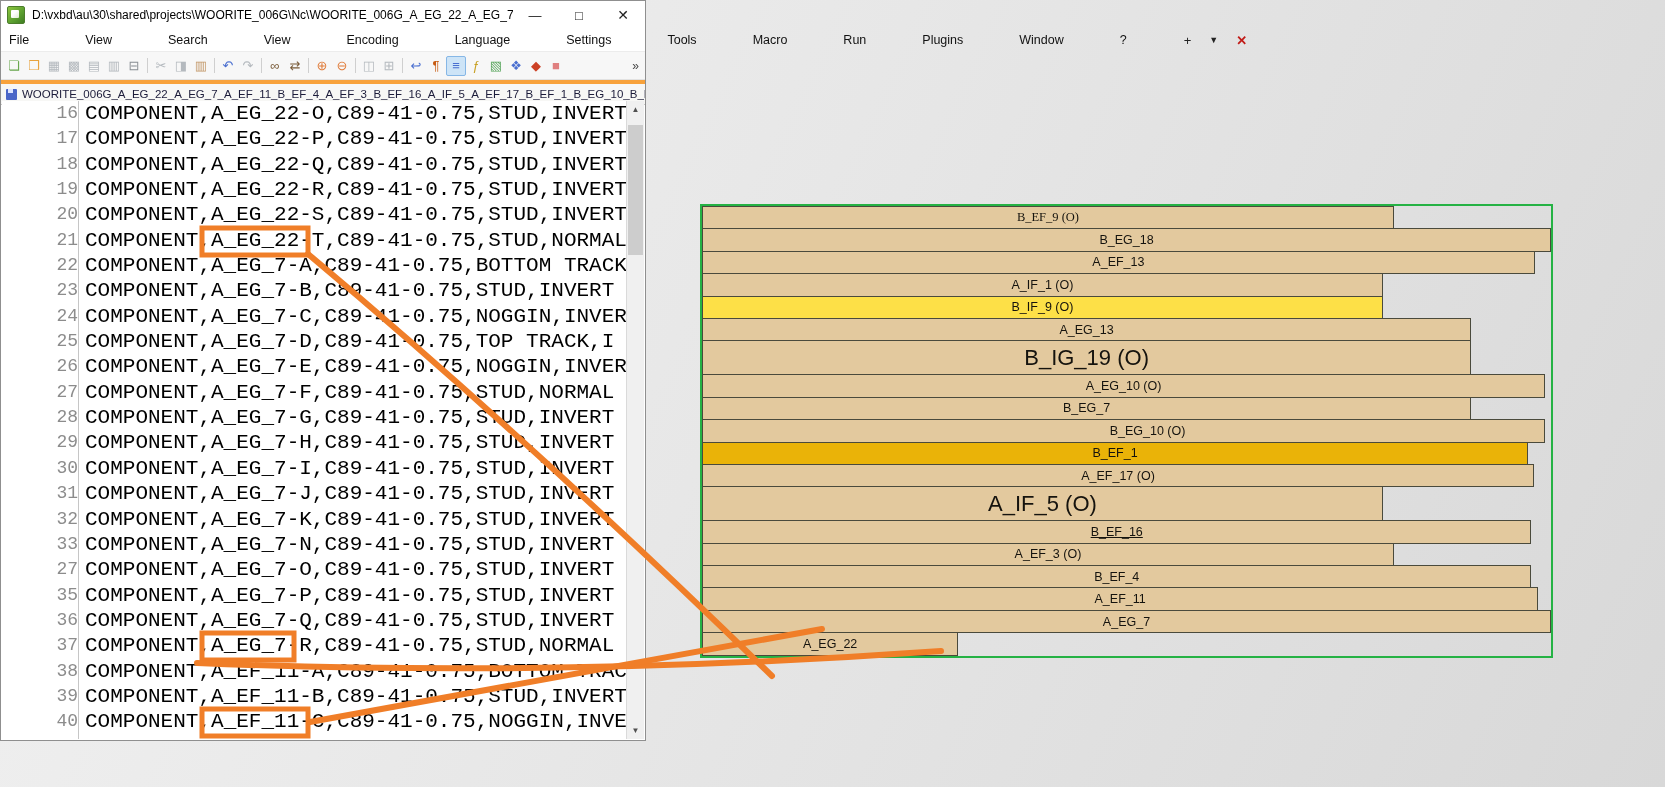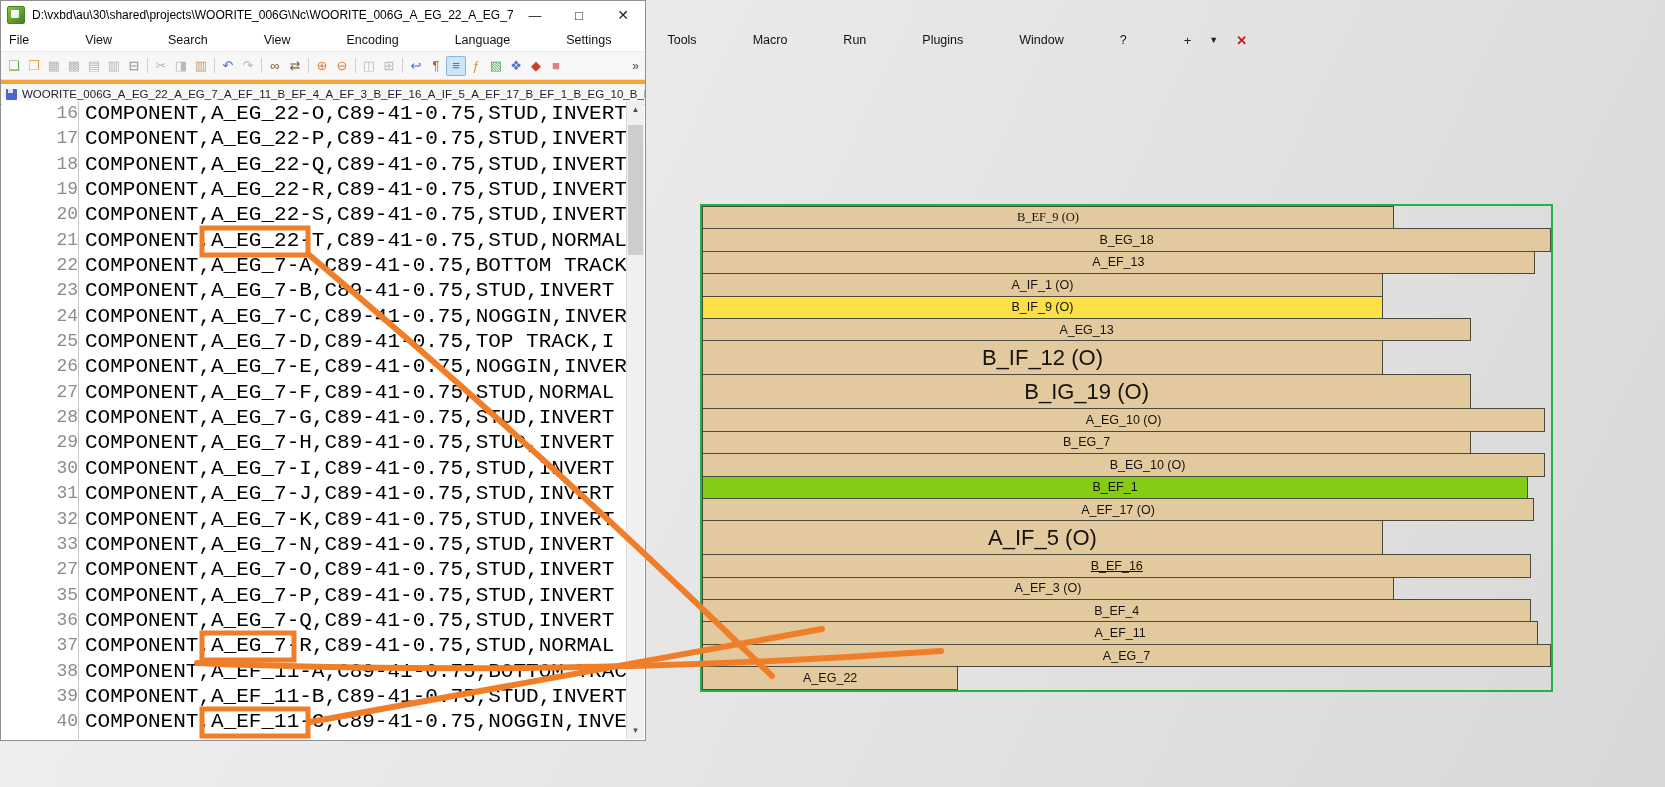--- a/index.html
+++ b/index.html
@@ -181,26 +181,25 @@
   </div>
 </div>
 
 <div class="diagram" id="diagram" style="border-color: rgb(37, 178, 68);">
     <div class="bar" style="width: 81.5%; background: rgb(227, 201, 158); border-color: rgb(74, 74, 60); font-family: Liberation Serif, serif;">B_EF_9 (O)</div>
     <div class="bar" style="width: 100%; background: rgb(227, 201, 158); border-color: rgb(74, 74, 60);">B_EG_18</div>
     <div class="bar" style="width: 98.1%; background: rgb(227, 201, 158); border-color: rgb(74, 74, 60);">A_EF_13</div>
     <div class="bar" style="width: 80.2%; background: rgb(227, 201, 158); border-color: rgb(74, 74, 60);">A_IF_1 (O)</div>
     <div class="bar" style="width: 80.2%; background: #fde047; border-color: rgb(74, 74, 60);">B_IF_9 (O)</div>
     <div class="bar" style="width: 90.6%; background: rgb(227, 201, 158); border-color: rgb(74, 74, 60);">A_EG_13</div>
-    <div class="bar large" style="width: 80.2%; background: rgb(227, 201, 158); border-color: rgb(74, 74, 60);">B_IF_12 (O)</div>
     <div class="bar large" style="width: 90.6%; background: rgb(227, 201, 158); border-color: rgb(74, 74, 60);">B_IG_19 (O)</div>
     <div class="bar" style="width: 99.3%; background: rgb(227, 201, 158); border-color: rgb(74, 74, 60);">A_EG_10 (O)</div>
     <div class="bar" style="width: 90.6%; background: rgb(227, 201, 158); border-color: rgb(74, 74, 60);">B_EG_7</div>
     <div class="bar" style="width: 99.3%; background: rgb(227, 201, 158); border-color: rgb(74, 74, 60); padding-left: 48px;">B_EG_10 (O)</div>
-    <div class="bar" style="width: 97.3%; background: #84cc16; border-color: rgb(74, 74, 60);">B_EF_1</div>
+    <div class="bar" style="width: 97.3%; background: #eab308; border-color: rgb(74, 74, 60);">B_EF_1</div>
     <div class="bar" style="width: 98%; background: rgb(227, 201, 158); border-color: rgb(74, 74, 60);">A_EF_17 (O)</div>
     <div class="bar large" style="width: 80.2%; background: rgb(227, 201, 158); border-color: rgb(74, 74, 60);">A_IF_5 (O)</div>
     <div class="bar" style="width: 97.7%; background: rgb(227, 201, 158); border-color: rgb(74, 74, 60); text-decoration: underline;">B_EF_16</div>
     <div class="bar" style="width: 81.5%; background: rgb(227, 201, 158); border-color: rgb(74, 74, 60);">A_EF_3 (O)</div>
     <div class="bar" style="width: 97.7%; background: rgb(227, 201, 158); border-color: rgb(74, 74, 60);">B_EF_4</div>
     <div class="bar" style="width: 98.5%; background: rgb(227, 201, 158); border-color: rgb(74, 74, 60);">A_EF_11</div>
     <div class="bar" style="width: 100%; background: rgb(227, 201, 158); border-color: rgb(74, 74, 60);">A_EG_7</div>
     <div class="bar" style="width: 30.2%; background: rgb(227, 201, 158); border-color: rgb(74, 74, 60);">A_EG_22</div>
   </div>
 

